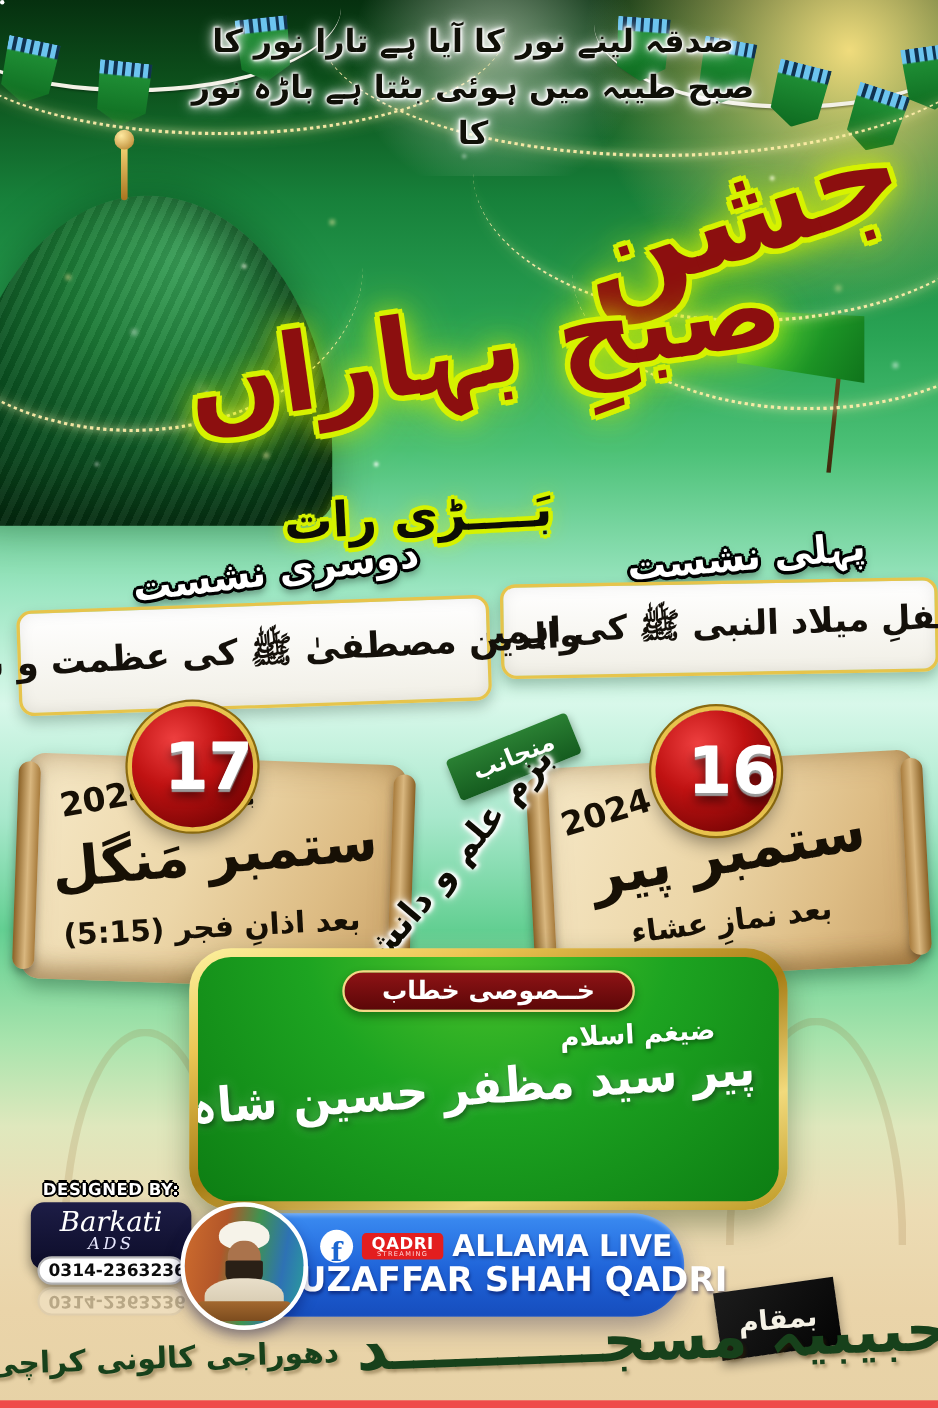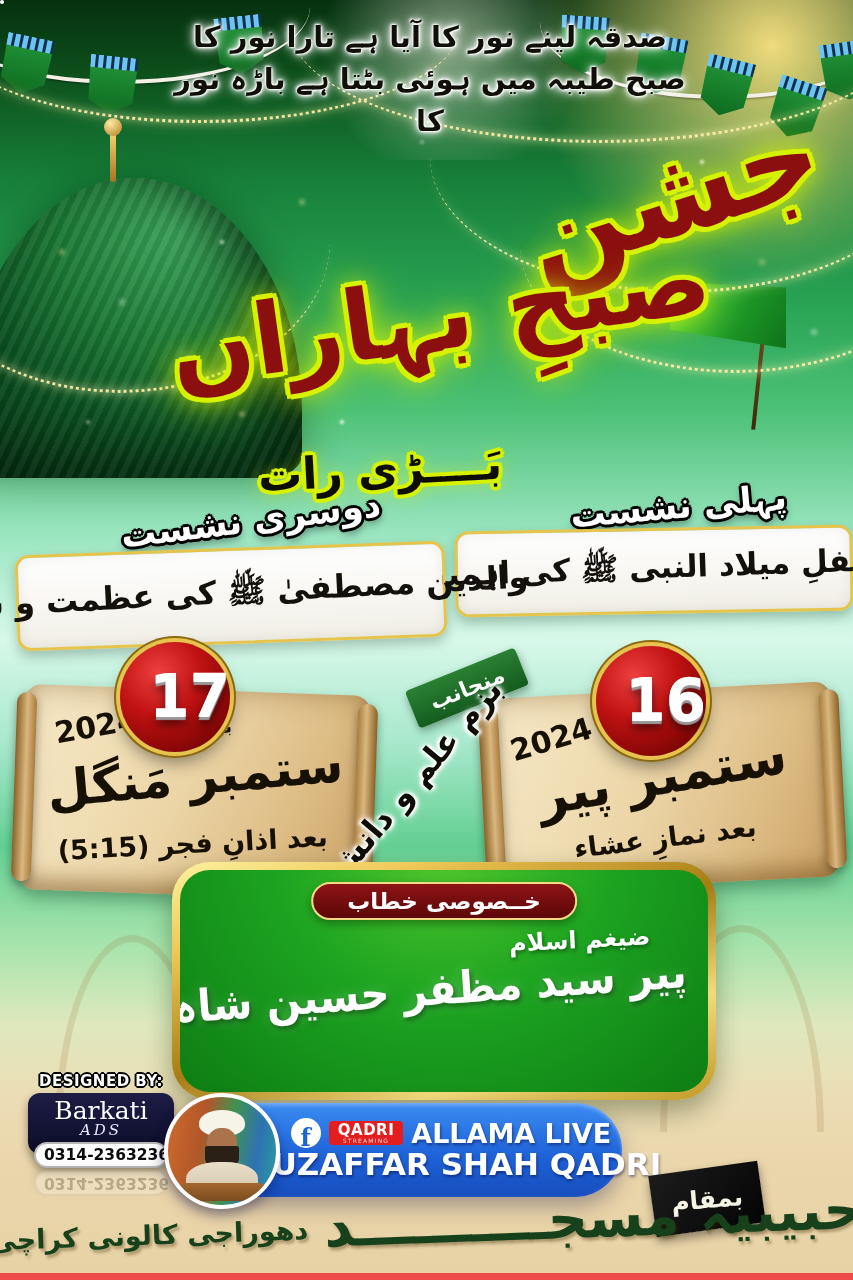--- a/index.html
+++ b/index.html
@@ -89,21 +89,21 @@
     background:linear-gradient(#8e1315,#5c0708);border:2px solid #f4d887;border-radius:22px;
     padding:4px 34px;color:#fff;font-weight:bold;font-size:23px;white-space:nowrap;
     box-shadow:0 4px 8px rgba(0,40,0,.4);}
   .honorific{color:#fff;font-weight:bold;text-shadow:1px 2px 4px rgba(0,40,0,.55);white-space:nowrap;}
   .speaker{color:#fff;font-weight:bold;white-space:nowrap;text-align:center;line-height:1.05;
     text-shadow:2px 3px 5px rgba(0,40,0,.5), 0 0 14px rgba(255,255,255,.25);}
   .designed-label{color:#fff;font-weight:bold;letter-spacing:.5px;
     text-shadow:-2px 0 #000,2px 0 #000,0 -2px #000,0 2px #000,-1px -1px #000,1px 1px #000,1px -1px #000,-1px 1px #000;}
   .brand-box{background:linear-gradient(#1d1d46,#0c0c28);border-radius:12px;padding:5px 8px 16px;
     box-shadow:0 5px 10px rgba(0,0,0,.4);text-align:center;}
-  .brand-name{font-family:"DejaVu Serif",serif;color:#fff;font-size:25px;line-height:1;}
+  .brand-name{font-family:"DejaVu Serif",serif;font-style:italic;color:#fff;font-size:25px;line-height:1;}
   .brand-sub{font-family:"DejaVu Serif",serif;font-style:italic;color:#e8e8ff;font-size:15px;letter-spacing:3px;line-height:1;}
   .phone-pill{background:#ffffff;border:2px solid #b9b9b9;border-radius:14px;padding:2px 8px;
     color:#0c0c0c;font-weight:bold;font-size:15.5px;white-space:nowrap;text-align:center;
     box-shadow:0 4px 8px rgba(0,0,0,.35);}
   .phone-reflect{opacity:.22;transform:scaleY(-1);filter:blur(.6px);}
   .livebar{background:linear-gradient(180deg,#3b8cf2 0%,#1f63d8 55%,#164dbd 100%);
     border-radius:48px;box-shadow:0 10px 20px rgba(40,40,80,.35), inset 0 2px 4px rgba(255,255,255,.35);}
   .photo{border-radius:50%;border:4px solid #fff;overflow:hidden;
     background:linear-gradient(100deg,#cf6d2e 0%,#b25629 32%,#3f9350 55%,#2e72b4 78%,#2aa198 100%);
     box-shadow:0 6px 12px rgba(0,0,60,.35);}

